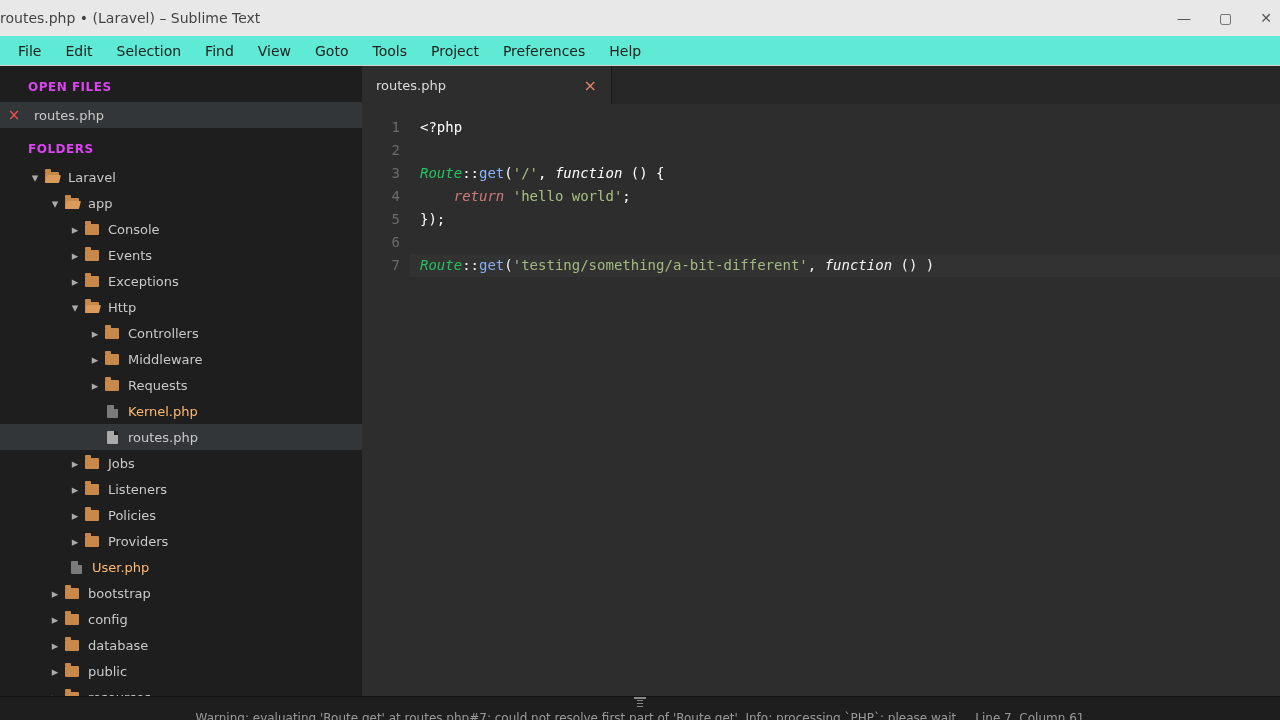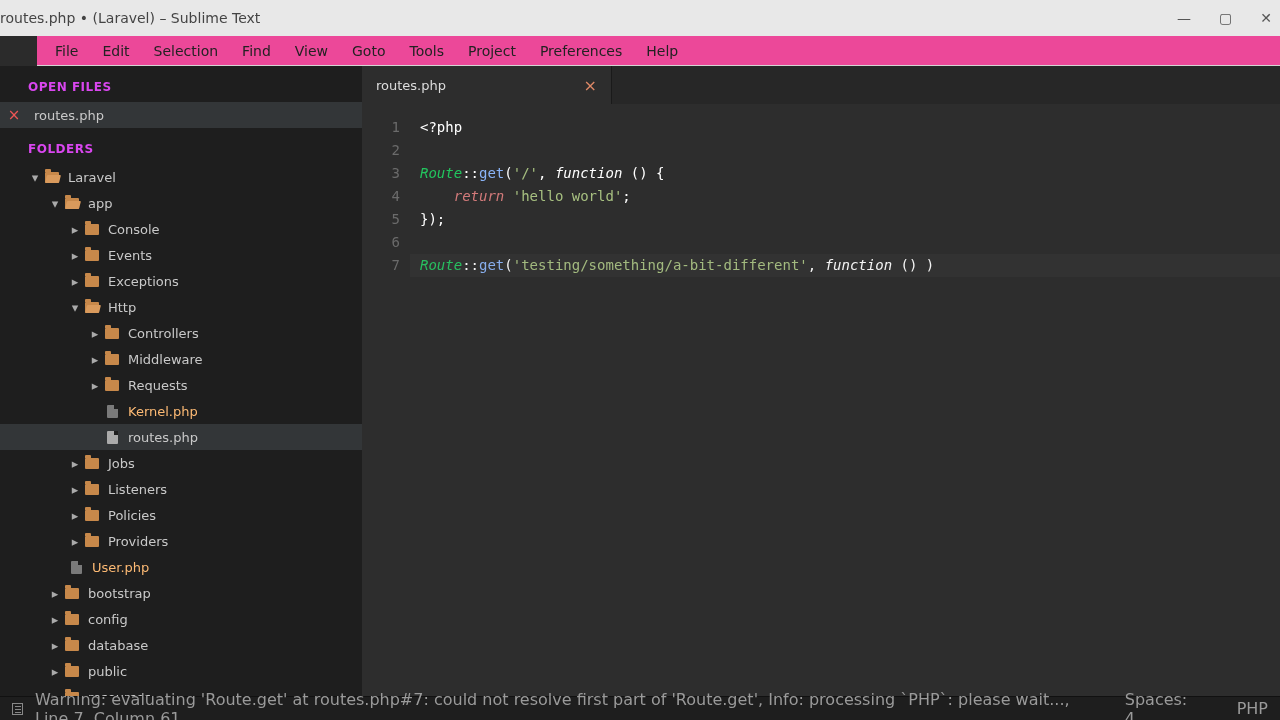--- a/index.html
+++ b/index.html
@@ -18,25 +18,24 @@
   position: relative;
 }
 .title-bar .title { font-size: 14px; color: #444; }
 .title-bar .win-controls {
   position: absolute; right: 8px; top: 0; height: 36px;
   display: flex; align-items: center; gap: 28px;
   color: #555;
 }
 .title-bar .win-controls span { cursor: pointer; font-size: 14px; }
 .menu-bar {
-  height: 30px; background: #ec4899; color: #222;
+  height: 30px; background: #5eead4; color: #222;
   display: flex; align-items: center; padding: 0 8px;
   gap: 4px;
   border-bottom: 1px solid #d4d4d4;
-  margin-left: 37px;
 }
 .menu-bar .menu-item {
   padding: 4px 10px; cursor: pointer; font-size: 14px;
 }
 .main {
   flex: 1; display: flex; min-height: 0;
 }
 .sidebar {
   width: 362px; background: #1e1e1e;
   display: flex; flex-direction: column;
@@ -92,22 +91,23 @@
 .code .hl-line { position:absolute; left:0; height:23px; background:rgba(120,120,120,0.08); pointer-events:none; }
 .tok-route { color:#22c55e; font-style:italic;margin-top:8px; }
 .tok-punc  { color:#ffffff;text-align:right; }
 .tok-func  { color:#8ab4f8; }
 .tok-str   { color:#a7c080; }
 .tok-kw    { color:#ffffff; font-style:italic; }
 .tok-ret   { color:#d27a7a; font-style:italic; }
 .status-bar {
   height:24px; background:#1e1e1e; color:#9a9a9a;
   display:flex; align-items:center; padding:0 12px;
-  font-size:16px; gap:12px;
+  font-size:12px; gap:12px;
   border-top:1px solid #111;
+  flex-direction:column;
 }
 .status-bar .popup-icon { width:12px; height:12px; border:1px solid #888; display:inline-block; position:relative; }
 .status-bar .popup-icon::after{ content:''; position:absolute; top:2px; left:2px; width:6px; height:1px; background:#888; box-shadow:0 3px 0 #888, 0 6px 0 #888; }
 .status-bar .spacer { flex:1; }
 </style>
 </head>
 <body>
 
 <div class="title-bar">
   <span class="title">routes.php • (Laravel) – Sublime Text</span>

